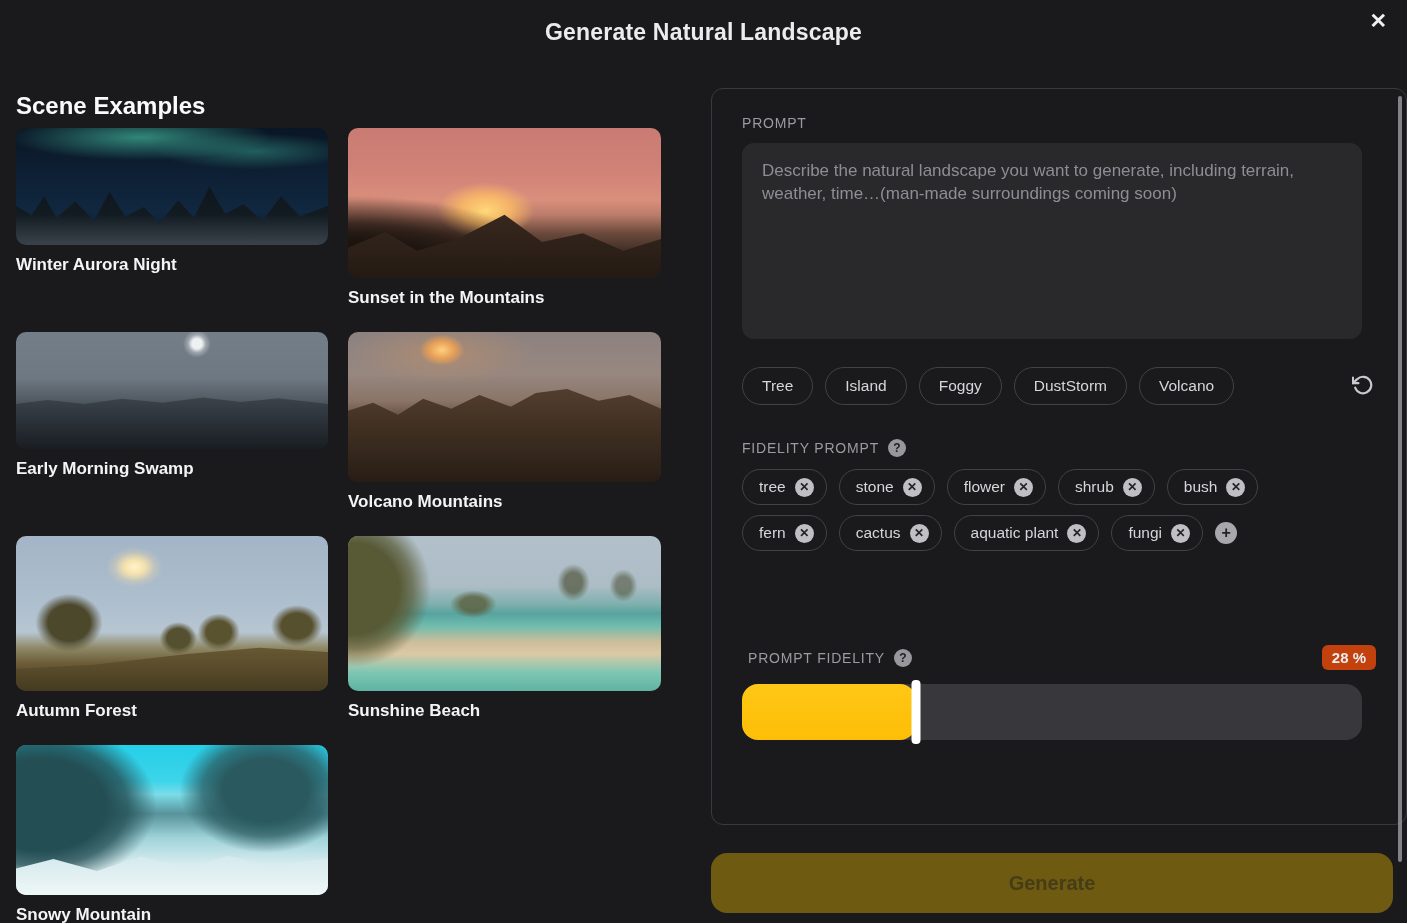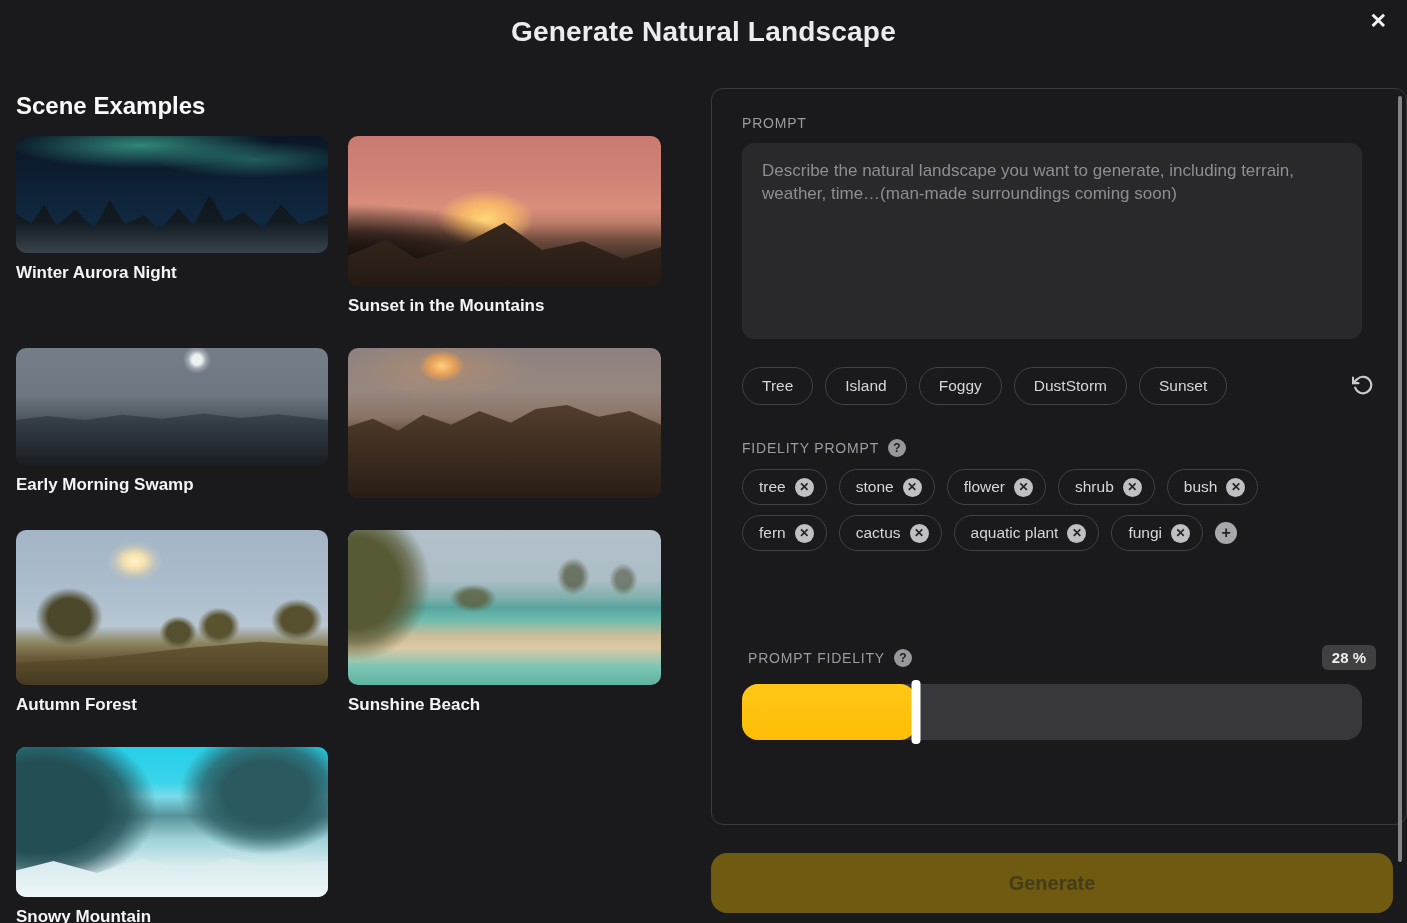--- a/index.html
+++ b/index.html
@@ -13,37 +13,37 @@
   }
 
   
   header {
     height: 64px;
     display: flex;
     align-items: center;
     justify-content: center;
     position: relative;
   }
-  .modal-title { font-size: 28px; font-weight: bold; color: #ececee; letter-spacing: .2px; }
+  .modal-title { font-size: 23px; font-weight: bold; color: #ececee; letter-spacing: .2px; }
   .close-btn {
     position: absolute; top: 4px; right: 10px;
     background: none; border: none; cursor: pointer;
     color: #f0f0f2; font-size: 21px; font-weight: bold;
     padding: 6px 10px; line-height: 1;
   }
 
   
   .content { display: flex; padding-left: 16px; }
   .left-col  { width: 645px; }
   .right-col { width: 741px; margin-left: 50px; }
 
   
   .scene-heading { font-size: 24px; font-weight: bold; margin: 28px 0 8px; color: #fafafa; }
   .scene-grid { display: grid; grid-template-columns: 312px 313px; column-gap: 20px; }
-  figure.scene { margin: 8px 0 24px; cursor: pointer; }
+  figure.scene { margin: 0 0 24px; cursor: pointer; }
   .thumb {
     width: 100%; border-radius: 10px; position: relative; overflow: hidden;
     background: #2a2a2c;
   }
   .thumb::before, .thumb::after { content: ""; position: absolute; }
   .scene-caption { margin-top: 10px; font-size: 17px; font-weight: bold; color: #f4f4f6; }
 
   .scene-aurora, .scene-swamp { height: 117px; }
   .scene-sunset, .scene-volcano { height: 150px; }
   .scene-autumn, .scene-beach { height: 155px; }
@@ -203,21 +203,21 @@
   }
   .add-btn {
     width: 22px; height: 22px; border-radius: 50%; border: none;
     background: #a7a7ac; color: #232325;
     display: inline-flex; align-items: center; justify-content: center;
     font-size: 16px; font-weight: bold; line-height: 1; cursor: pointer;
   }
 
   .fidelity-row { margin-top: 94px; display: flex; align-items: center; justify-content: space-between; margin-left: 6px; }
   .fidelity-badge {
-    background: #404040; color: #ededf0;
+    background: #c2410c; color: #ededf0;
     font-size: 15px; font-weight: bold;
     padding: 4px 10px; border-radius: 6px;
   }
   .slider {
     margin-top: 14px; height: 56px; width: 620px;
     background: #38383c; border-radius: 16px;
     position: relative; cursor: pointer;
   }
   .slider-fill {
     position: absolute; left: 0; top: 0; bottom: 0;
@@ -273,20 +273,21 @@
             <figcaption class="scene-caption">Sunset in the Mountains</figcaption>
           </figure>
 
           <figure class="scene">
             <div class="thumb scene-swamp"></div>
             <figcaption class="scene-caption">Early Morning Swamp</figcaption>
           </figure>
 
           <figure class="scene">
             <div class="thumb scene-volcano"></div>
+            <figcaption class="scene-caption">Volcano Mountains</figcaption>
           </figure>
 
           <figure class="scene">
             <div class="thumb scene-autumn"></div>
             <figcaption class="scene-caption">Autumn Forest</figcaption>
           </figure>
 
           <figure class="scene">
             <div class="thumb scene-beach"></div>
             <figcaption class="scene-caption">Sunshine Beach</figcaption>
@@ -314,21 +315,21 @@
             
           
               <button class="chip">Tree</button>
             
               <button class="chip">Island</button>
             
               <button class="chip">Foggy</button>
             
               <button class="chip">DustStorm</button>
             
-              <button class="chip">Sunset</button>
+              <button class="chip">Volcano</button>
             </div>
           <span class="chips-spacer"></span>
           <button class="refresh-btn">
             <svg width="22" height="22" viewBox="0 0 24 24" fill="none" stroke="currentColor" stroke-width="2.4" stroke-linecap="round" stroke-linejoin="round">
               <polyline points="1 4 1 10 7 10"></polyline>
               <path d="M3.51 15a9 9 0 1 0 2.13-9.36L1 10"></path>
             </svg>
           </button>
         </div>
 

